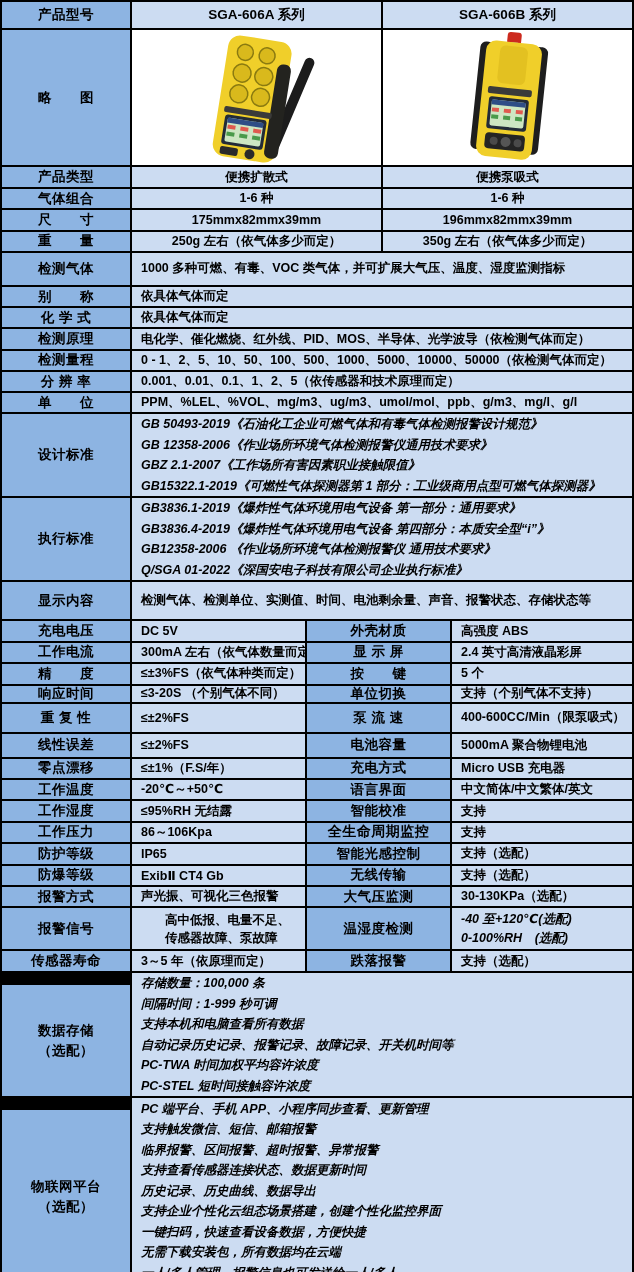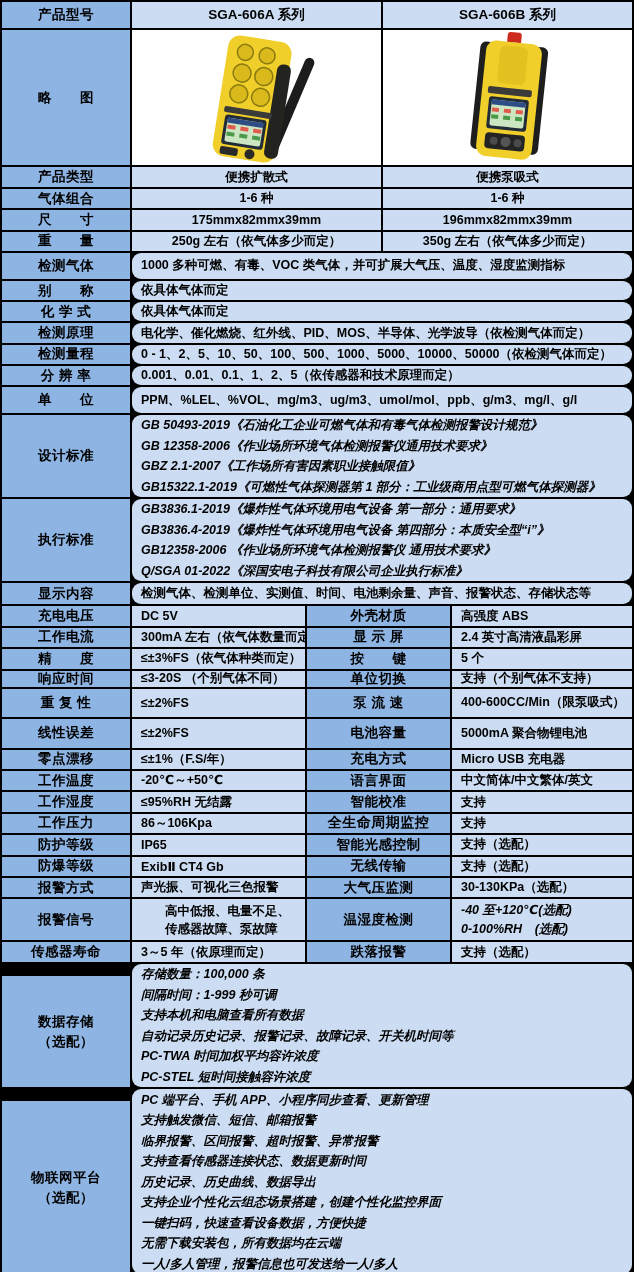--- a/index.html
+++ b/index.html
@@ -35,21 +35,21 @@
     background:#ccdcf2;
     font-size:12.5px;
     font-weight:600;
     padding:0 9px;
     white-space:nowrap;
   }
   .wrapok{white-space:normal;line-height:18px;padding-left:33px;}
   .center{justify-content:center;padding:0;}
   .bigval{font-size:13.5px;font-weight:bold;}
   .w-half{width:249px;}
-  .w-full{width:500px;border-radius:9px;}
+  .w-full{width:500px;}
   .q1{width:173px;}
   .ql{width:143px;}
   .q2{width:180px;}
   .img{background:#fff;justify-content:center;padding:0;}
   .multi{flex-direction:column;align-items:flex-start;justify-content:center;padding:0 9px;font-style:italic;}
   .multi > div{line-height:20.5px;white-space:nowrap;}
   .lines2 > div{line-height:19px;}
 </style>
 </head>
 <body>
@@ -143,21 +143,21 @@
     <div class="cell lbl">尺　　寸</div>
     <div class="cell val w-half center">175mmx82mmx39mm</div>
     <div class="cell val w-half center">196mmx82mmx39mm</div>
   </div>
   <div class="row" style="height:19.3px">
     <div class="cell lbl">重　　量</div>
     <div class="cell val w-half center">250g 左右（依气体多少而定）</div>
     <div class="cell val w-half center">350g 左右（依气体多少而定）</div>
   </div>
 
-  <div class="row" style="height:26px">
+  <div class="row" style="height:32px">
     <div class="cell lbl">检测气体</div>
     <div class="cell val w-full">1000 多种可燃、有毒、VOC 类气体，并可扩展大气压、温度、湿度监测指标</div>
   </div>
   <div class="row" style="height:19.3px">
     <div class="cell lbl">别　　称</div>
     <div class="cell val w-full">依具体气体而定</div>
   </div>
   <div class="row" style="height:19.3px">
     <div class="cell lbl">化 学 式</div>
     <div class="cell val w-full">依具体气体而定</div>
@@ -167,21 +167,21 @@
     <div class="cell val w-full">电化学、催化燃烧、红外线、PID、MOS、半导体、光学波导（依检测气体而定）</div>
   </div>
   <div class="row" style="height:19.3px">
     <div class="cell lbl">检测量程</div>
     <div class="cell val w-full">0 - 1、2、5、10、50、100、500、1000、5000、10000、50000（依检测气体而定）</div>
   </div>
   <div class="row" style="height:19.3px">
     <div class="cell lbl">分 辨 率</div>
     <div class="cell val w-full">0.001、0.01、0.1、1、2、5（依传感器和技术原理而定）</div>
   </div>
-  <div class="row" style="height:26px">
+  <div class="row" style="height:19px">
     <div class="cell lbl">单　　位</div>
     <div class="cell val w-full">PPM、%LEL、%VOL、mg/m3、ug/m3、umol/mol、ppb、g/m3、mg/l、g/l</div>
   </div>
 
   <div class="row" style="height:82px">
     <div class="cell lbl">设计标准</div>
     <div class="cell val w-full multi">
       <div>GB 50493-2019《石油化工企业可燃气体和有毒气体检测报警设计规范》</div>
       <div>GB 12358-2006《作业场所环境气体检测报警仪通用技术要求》</div>
       <div>GBZ 2.1-2007《工作场所有害因素职业接触限值》</div>
@@ -192,21 +192,21 @@
   <div class="row" style="height:82px">
     <div class="cell lbl">执行标准</div>
     <div class="cell val w-full multi">
       <div>GB3836.1-2019《爆炸性气体环境用电气设备 第一部分：通用要求》</div>
       <div>GB3836.4-2019《爆炸性气体环境用电气设备 第四部分：本质安全型“i”》</div>
       <div>GB12358-2006 《作业场所环境气体检测报警仪 通用技术要求》</div>
       <div>Q/SGA 01-2022《深国安电子科技有限公司企业执行标准》</div>
     </div>
   </div>
 
-  <div class="row" style="height:21px">
+  <div class="row" style="height:37px">
     <div class="cell lbl">显示内容</div>
     <div class="cell val w-full">检测气体、检测单位、实测值、时间、电池剩余量、声音、报警状态、存储状态等</div>
   </div>
 
   <div class="row" style="height:19.4px">
     <div class="cell lbl">充电电压</div>
     <div class="cell val q1">DC 5V</div>
     <div class="cell lbl ql">外壳材质</div>
     <div class="cell val q2">高强度 ABS</div>
   </div>
@@ -227,21 +227,21 @@
     <div class="cell val q1">≤3-20S （个别气体不同）</div>
     <div class="cell lbl ql">单位切换</div>
     <div class="cell val q2">支持（个别气体不支持）</div>
   </div>
   <div class="row" style="height:28px">
     <div class="cell lbl">重 复 性</div>
     <div class="cell val q1">≤±2%FS</div>
     <div class="cell lbl ql">泵 流 速</div>
     <div class="cell val q2">400-600CC/Min（限泵吸式）</div>
   </div>
-  <div class="row" style="height:29px">
+  <div class="row" style="height:23px">
     <div class="cell lbl">线性误差</div>
     <div class="cell val q1">≤±2%FS</div>
     <div class="cell lbl ql">电池容量</div>
     <div class="cell val q2">5000mA 聚合物锂电池</div>
   </div>
   <div class="row" style="height:19.4px">
     <div class="cell lbl">零点漂移</div>
     <div class="cell val q1">≤±1%（F.S/年）</div>
     <div class="cell lbl ql">充电方式</div>
     <div class="cell val q2">Micro USB 充电器</div>

